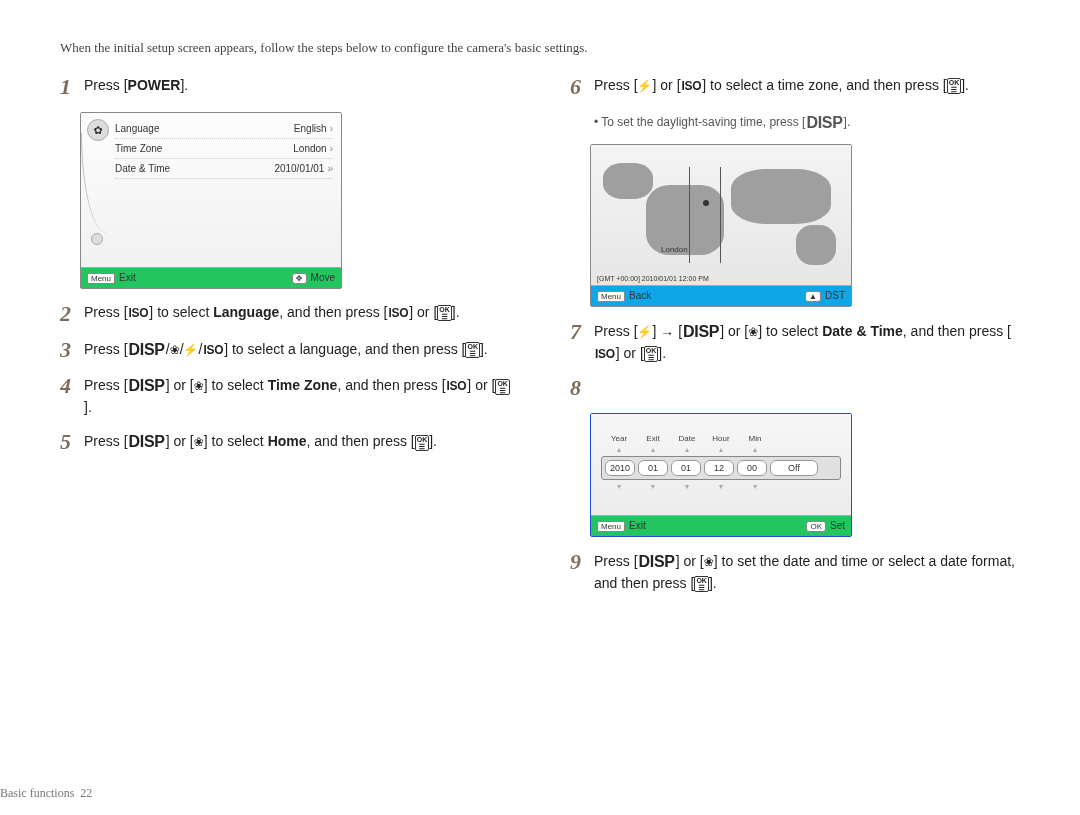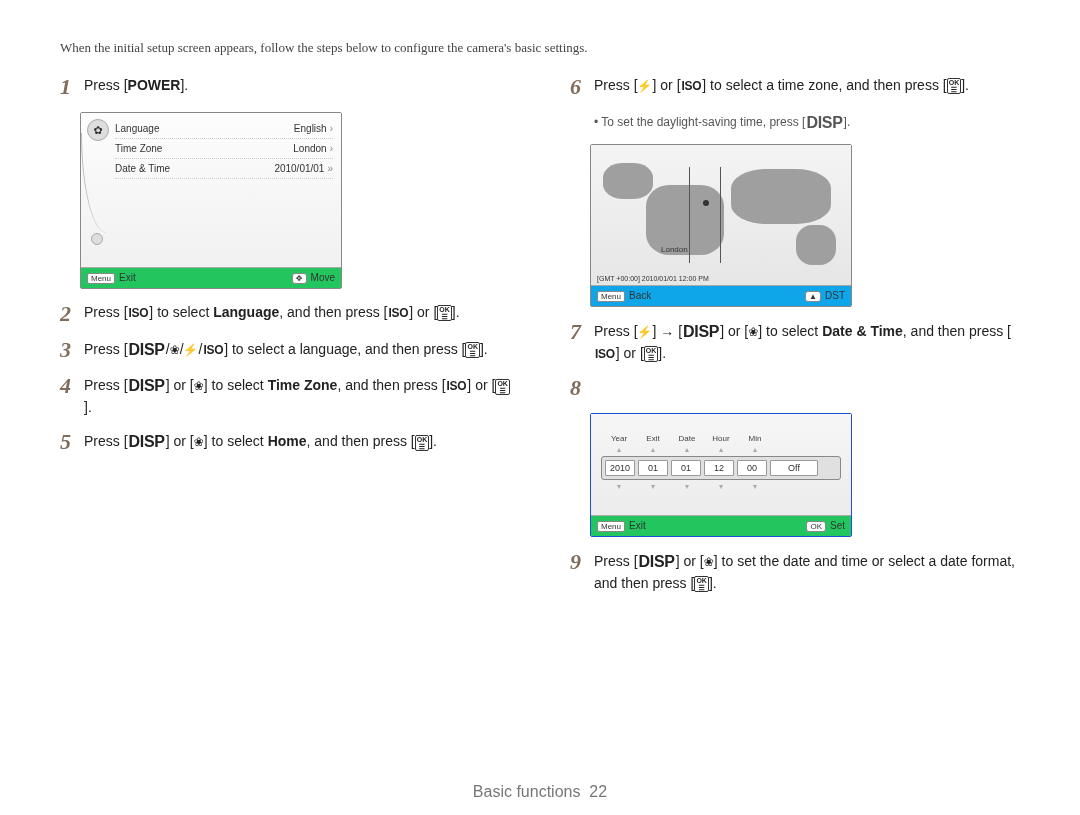--- a/index.html
+++ b/index.html
@@ -170,31 +170,31 @@
   .dt-body{
     background:linear-gradient(#f6f6f6,#ececec);padding:20px 10px 24px 10px;position:relative;
   }
   .dt-labels{display:flex;gap:6px;font-size:8px;color:#444;padding:0 4px 2px 4px;}
   .dt-labels span{width:28px;text-align:center;}
   .dt-row{
     border:1px solid #888;border-radius:3px;background:#e0e0e0;display:flex;align-items:center;
     padding:3px;gap:3px;position:relative;
   }
   .dt-cell{
-    background:#fff;border:1px solid #999;border-radius:1px;width:28px;text-align:center;
+    background:#fff;border:1px solid #999;border-radius:6px;width:28px;text-align:center;
     font-size:9px;padding:2px 0;
   }
   .dt-cell.off{width:46px;}
   .dt-arrows{display:flex;gap:6px;padding:0 4px;font-size:8px;color:#aaa;margin-top:2px;}
   .dt-arrows span{width:28px;text-align:center;}
   .dt-arrows.up{margin-bottom:2px;margin-top:0;}
 
   .footer {
     position:absolute;
-    bottom:14px;left:0;right:0;text-align:center;font-size:16px;color:#777;
+    bottom:14px;left:0;right:0;text-align:left;font-size:12px;color:#777;font-family:Liberation Serif, serif;
   }
 </style>
 </head>
 <body>
 
 <div class="page">
   <p class="subtitle">When the initial setup screen appears, follow the steps below to configure the camera's basic settings.</p>
 
   <div class="columns">
 

